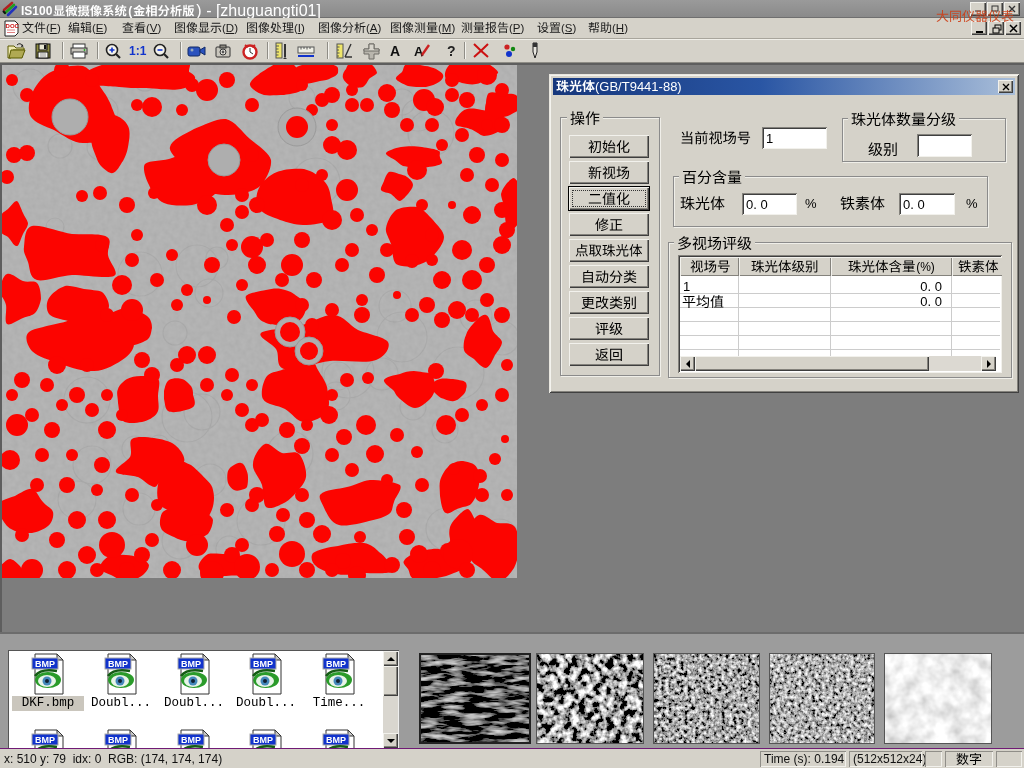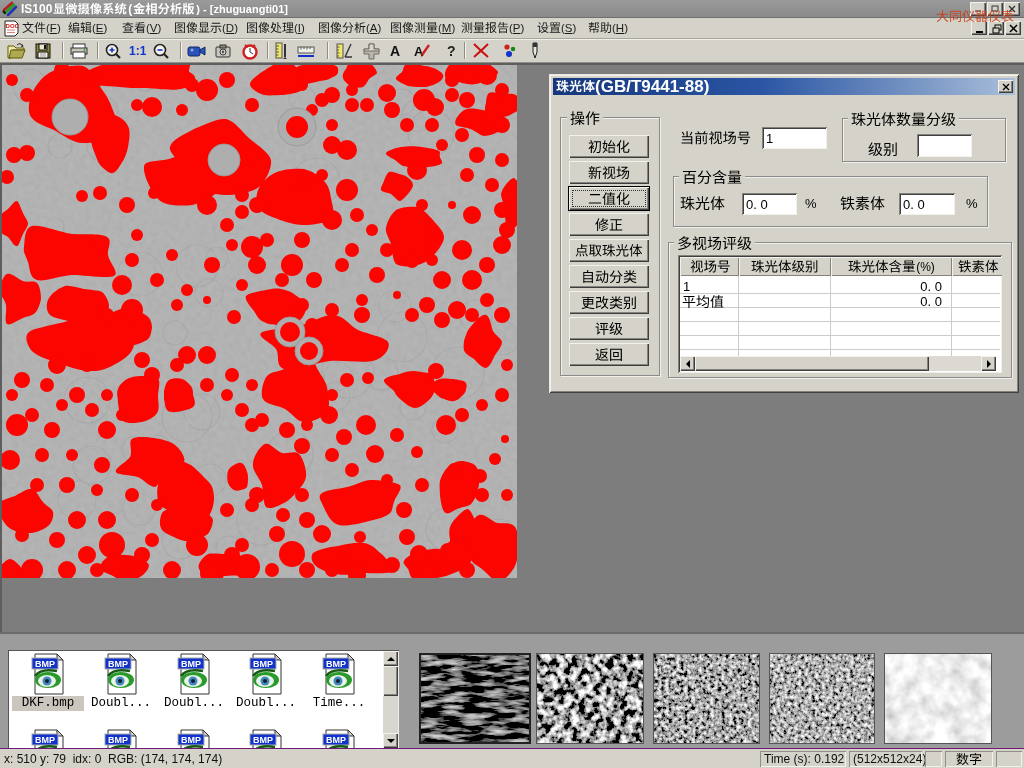--- a/index.html
+++ b/index.html
@@ -22,21 +22,21 @@
       </svg>
       <div class="abs" style="left:21px;top:2px;display:flex;align-items:center;gap:1px">
         <span style="font-weight:bold;color:#fff;font-size:12px;letter-spacing:0">IS100</span>
         <svg width="74" height="14" viewBox="0 -11.32 74 14">
           <path d="M3.4 -6.9V-6H8.8V-6.9ZM3.4 -8.8V-7.9H8.8V-8.8ZM2 -9.9H10.3V-4.9H2ZM0.4 -0.9H11.9V0.5H0.4ZM4 -4.5H5.4V-0.1H4ZM6.8 -4.5H8.2V-0.1H6.8ZM9.9 -4.3 11.1 -3.7Q10.8 -3.1 10.4 -2.5Q9.9 -1.8 9.6 -1.4L8.5 -1.9Q8.7 -2.2 9 -2.6Q9.2 -3 9.5 -3.5Q9.7 -3.9 9.9 -4.3ZM1.3 -3.7 2.4 -4.2Q2.6 -3.8 2.8 -3.4Q3.1 -3 3.3 -2.6Q3.5 -2.2 3.6 -1.9L2.4 -1.3Q2.3 -1.6 2.1 -2Q1.9 -2.5 1.7 -2.9Q1.5 -3.3 1.3 -3.7Z M18.6 0.1 18.4 -1.1 18.7 -1.6 20.5 -2.5Q20.5 -2.3 20.6 -2Q20.7 -1.7 20.8 -1.5Q19.9 -1 19.5 -0.7Q19.1 -0.4 18.9 -0.2Q18.7 -0.1 18.6 0.1ZM18.6 0.1Q18.6 -0.1 18.5 -0.3Q18.4 -0.5 18.3 -0.8Q18.2 -1 18.1 -1.1Q18.2 -1.2 18.4 -1.4Q18.5 -1.6 18.5 -2V-4H19.6V-1Q19.6 -1 19.5 -0.9Q19.3 -0.8 19.1 -0.6Q18.9 -0.4 18.8 -0.3Q18.6 -0.1 18.6 0.1ZM21.3 -8H24.2V-6.8H20.7ZM21 -10.4 22.3 -10.2Q22.2 -9.1 21.9 -7.9Q21.6 -6.8 21.3 -5.9Q20.9 -4.9 20.4 -4.2Q20.3 -4.3 20.2 -4.5Q20 -4.8 19.8 -5Q19.7 -5.2 19.5 -5.3Q19.9 -5.9 20.2 -6.7Q20.5 -7.6 20.7 -8.5Q20.9 -9.4 21 -10.4ZM21.4 -6.9Q21.6 -5.8 21.8 -4.7Q22 -3.7 22.3 -2.8Q22.7 -1.9 23.2 -1.2Q23.7 -0.5 24.4 -0.1Q24.3 0 24.1 0.2Q23.9 0.4 23.7 0.6Q23.6 0.9 23.5 1Q22.7 0.5 22.2 -0.3Q21.7 -1.1 21.4 -2.1Q21 -3.1 20.8 -4.3Q20.6 -5.4 20.4 -6.7ZM22.6 -7.3 23.8 -7.2Q23.7 -5.2 23.2 -3.6Q22.8 -2.1 22.1 -0.9Q21.3 0.3 20.1 1.1Q20 1 19.9 0.8Q19.7 0.6 19.6 0.4Q19.4 0.2 19.3 0.1Q20.4 -0.6 21.1 -1.7Q21.7 -2.7 22.1 -4.1Q22.4 -5.5 22.6 -7.3ZM17.4 -10.4H18.5V-7.1H17.4ZM16 -9.4H16.9V-7.5H19V-9.4H20V-6.3H16ZM15.8 -5.7H20V-4.4H15.8ZM16.6 -4H19.2V-2.9H16.6ZM16.3 -4H17.5V-2.6Q17.5 -2 17.4 -1.4Q17.3 -0.7 17.1 -0.1Q16.9 0.5 16.4 1Q16.3 0.9 16.1 0.7Q16 0.5 15.8 0.3Q15.6 0.1 15.5 0Q15.8 -0.4 16 -0.8Q16.2 -1.3 16.2 -1.7Q16.3 -2.2 16.3 -2.6ZM14.6 -10.5 15.9 -10Q15.4 -9.2 14.7 -8.4Q14 -7.5 13.3 -7Q13.2 -7.1 13 -7.3Q12.9 -7.5 12.8 -7.8Q12.6 -8 12.5 -8.1Q12.9 -8.4 13.3 -8.8Q13.7 -9.2 14 -9.6Q14.4 -10.1 14.6 -10.5ZM14.8 -7.9 16 -7.4Q15.7 -6.7 15.2 -5.9Q14.8 -5.1 14.2 -4.4Q13.7 -3.7 13.2 -3.2Q13.2 -3.4 13 -3.6Q12.9 -3.9 12.7 -4.2Q12.6 -4.4 12.4 -4.6Q13.1 -5.2 13.7 -6.1Q14.4 -6.9 14.8 -7.9ZM13.9 -5.2 15.3 -6.5 15.3 -6.5V1.1H13.9Z M24.9 -4.3Q25.6 -4.5 26.5 -4.8Q27.4 -5.1 28.4 -5.5L28.6 -4.4Q27.8 -4 26.9 -3.6Q26.1 -3.2 25.3 -2.8ZM25.1 -8.2H28.6V-6.9H25.1ZM26.3 -10.4H27.6V-0.5Q27.6 0 27.5 0.3Q27.4 0.6 27.1 0.8Q26.9 1 26.5 1Q26.1 1.1 25.5 1.1Q25.5 0.8 25.3 0.4Q25.2 0 25.1 -0.3Q25.4 -0.3 25.7 -0.3Q26 -0.3 26.1 -0.3Q26.2 -0.3 26.2 -0.3Q26.3 -0.3 26.3 -0.5ZM28.6 -9.9H36.3V-8.9H28.6ZM30.2 -8.3H34.3V-7.5H30.2ZM30.2 -6.9H34.3V-6.1H30.2ZM28.4 -3.9H31.3V-2.8H28.4ZM34 -9.5H35.3V-4.2H34ZM30.9 -3.9H31.1L31.4 -3.9L32.1 -3.6Q31.8 -2.5 31.3 -1.6Q30.8 -0.7 30.1 0Q29.3 0.7 28.5 1.1Q28.4 0.9 28.1 0.6Q27.9 0.3 27.7 0.1Q28.5 -0.2 29.1 -0.8Q29.8 -1.4 30.2 -2.1Q30.7 -2.9 30.9 -3.7ZM28.7 -5.4Q29.7 -5.5 31 -5.5Q32.2 -5.6 33.6 -5.6Q35 -5.7 36.4 -5.7L36.4 -4.7Q35.1 -4.7 33.7 -4.6Q32.3 -4.5 31.1 -4.5Q29.9 -4.4 28.9 -4.3ZM28.3 -1.8 29 -2.5Q29.5 -2.3 30.1 -1.9Q30.6 -1.5 31.1 -1.2Q31.6 -0.8 31.9 -0.6L31.1 0.3Q30.8 0 30.3 -0.3Q29.8 -0.7 29.3 -1.1Q28.7 -1.5 28.3 -1.8ZM29.4 -9.5H30.7V-5.3L29.4 -5.2ZM32.1 -3.9H35.5V-2.8H32.1ZM35.2 -3.9H35.4L35.6 -4L36.3 -3.7Q36 -2.5 35.4 -1.5Q34.8 -0.6 33.9 0.1Q33.1 0.7 32.1 1.1Q32 0.9 31.8 0.6Q31.6 0.3 31.4 0.1Q32.3 -0.2 33.1 -0.7Q33.8 -1.3 34.4 -2.1Q35 -2.8 35.2 -3.8ZM33.3 -3.1Q33.7 -2 34.6 -1.2Q35.4 -0.3 36.7 0Q36.5 0.2 36.2 0.5Q36 0.9 35.8 1.2Q34.5 0.6 33.6 -0.4Q32.8 -1.4 32.3 -2.9Z M42.8 -9.6H45.9V-8.5H42.8ZM42.6 -6.8V-6H46.7V-6.8ZM41.3 -7.8H48.1V-5H41.3ZM43.2 -4.3 44.2 -4.8Q44.8 -4.4 45.2 -3.8Q45.6 -3.2 45.7 -2.5Q45.9 -1.9 45.9 -1.3Q45.9 -0.7 45.8 -0.2Q45.7 0.3 45.4 0.6Q45.2 0.9 44.9 1Q44.6 1.1 44.2 1.1Q43.9 1.1 43.5 1.1Q43.4 0.8 43.4 0.5Q43.3 0.1 43.1 -0.2Q43.4 -0.1 43.6 -0.1Q43.7 -0.1 43.9 -0.1Q44.1 -0.1 44.2 -0.2Q44.3 -0.2 44.4 -0.4Q44.5 -0.5 44.6 -0.8Q44.6 -1.2 44.6 -1.6Q44.6 -2 44.4 -2.5Q44.3 -3 44 -3.5Q43.7 -3.9 43.2 -4.3ZM43.8 -3.8 44.7 -3.4Q44.3 -3 43.8 -2.6Q43.2 -2.2 42.5 -1.8Q41.9 -1.5 41.3 -1.3Q41.2 -1.5 40.9 -1.8Q40.7 -2 40.5 -2.2Q41.1 -2.4 41.7 -2.6Q42.3 -2.9 42.9 -3.2Q43.5 -3.5 43.8 -3.8ZM44.6 -2.7 45.6 -2.2Q45 -1.6 44.3 -1.1Q43.6 -0.6 42.8 -0.1Q42 0.3 41.2 0.6Q41 0.4 40.8 0Q40.5 -0.3 40.3 -0.4Q41.1 -0.7 41.9 -1Q42.7 -1.3 43.4 -1.8Q44.1 -2.2 44.6 -2.7ZM47.4 -4.7 48.4 -3.8Q47.9 -3.5 47.4 -3.3Q46.9 -3 46.4 -2.8Q45.9 -2.6 45.5 -2.4L44.8 -3.1Q45.2 -3.3 45.7 -3.6Q46.1 -3.9 46.6 -4.2Q47.1 -4.4 47.4 -4.7ZM42.7 -10.4 44.1 -10.2Q43.5 -9.2 42.8 -8.2Q42 -7.3 40.9 -6.4Q40.8 -6.6 40.7 -6.8Q40.5 -7 40.3 -7.1Q40.2 -7.3 40 -7.4Q40.7 -7.8 41.2 -8.4Q41.7 -8.9 42.1 -9.4Q42.5 -9.9 42.7 -10.4ZM45.3 -9.6H45.6L45.9 -9.6L46.7 -9Q46.4 -8.5 45.9 -7.9Q45.4 -7.3 44.9 -6.9Q44.8 -7.1 44.6 -7.3Q44.4 -7.6 44.2 -7.7Q44.4 -7.9 44.6 -8.2Q44.8 -8.5 45 -8.8Q45.2 -9.1 45.3 -9.3ZM47.1 -3.5Q47.3 -3 47.5 -2.4Q47.8 -1.9 48.2 -1.4Q48.5 -1 49 -0.7Q48.8 -0.5 48.5 -0.2Q48.2 0.1 48.1 0.4Q47.3 -0.2 46.8 -1.1Q46.3 -2.1 46 -3.3ZM44.2 -7.5H45.4V-7.3Q45.4 -7 45.3 -6.6Q45.2 -6.1 45 -5.7Q44.8 -5.2 44.3 -4.7Q43.8 -4.2 43.1 -3.8Q42.3 -3.3 41.2 -3Q41 -3.2 40.8 -3.4Q40.6 -3.7 40.4 -3.9Q41.4 -4.2 42.1 -4.5Q42.8 -4.9 43.2 -5.3Q43.7 -5.7 43.9 -6.1Q44.1 -6.5 44.2 -6.8Q44.2 -7.1 44.2 -7.4ZM39.8 -10.4 41.2 -10Q40.8 -8.9 40.3 -7.9Q39.7 -6.8 39.1 -5.9Q38.5 -5 37.9 -4.2Q37.8 -4.4 37.7 -4.7Q37.5 -5 37.4 -5.3Q37.2 -5.6 37.1 -5.8Q37.6 -6.3 38.1 -7.1Q38.6 -7.8 39 -8.7Q39.5 -9.5 39.8 -10.4ZM38.6 -7 40 -8.4 40 -8.4V1.1H38.6Z M52.2 -2.7 53.7 -2.1Q53.3 -1.7 52.9 -1.2Q52.4 -0.7 51.9 -0.3Q51.4 0.1 51 0.5Q50.8 0.3 50.6 0.1Q50.3 -0.1 50.1 -0.2Q49.9 -0.4 49.7 -0.5Q50.4 -0.9 51.1 -1.5Q51.7 -2.1 52.2 -2.7ZM56.8 -1.9 58 -2.7Q58.5 -2.4 59 -2Q59.6 -1.6 60 -1.2Q60.5 -0.8 60.8 -0.4L59.5 0.5Q59.3 0.1 58.8 -0.3Q58.3 -0.7 57.8 -1.2Q57.3 -1.6 56.8 -1.9ZM54.7 -3.6H56.2V-0.5Q56.2 0 56 0.3Q55.9 0.6 55.5 0.8Q55.1 1 54.5 1Q54 1.1 53.3 1.1Q53.3 0.7 53.1 0.3Q53 -0.1 52.8 -0.4Q53.1 -0.4 53.4 -0.4Q53.8 -0.4 54 -0.4Q54.3 -0.4 54.4 -0.4Q54.6 -0.4 54.6 -0.4Q54.7 -0.4 54.7 -0.5ZM58.9 -10.5 59.9 -9.3Q59 -9 57.8 -8.9Q56.7 -8.7 55.5 -8.6Q54.3 -8.5 53.1 -8.4Q51.8 -8.3 50.7 -8.3Q50.7 -8.6 50.6 -8.9Q50.4 -9.3 50.3 -9.6Q51.5 -9.6 52.6 -9.7Q53.8 -9.8 55 -9.9Q56.1 -10 57.1 -10.1Q58.1 -10.3 58.9 -10.5ZM50.9 -2.8Q50.8 -2.9 50.8 -3.2Q50.7 -3.4 50.6 -3.7Q50.5 -3.9 50.5 -4.1Q50.8 -4.2 51.2 -4.3Q51.6 -4.5 52.2 -4.8Q52.5 -4.9 53.1 -5.3Q53.7 -5.6 54.5 -6.1Q55.3 -6.5 56.1 -7.1Q56.9 -7.7 57.7 -8.3L58.7 -7.4Q57.1 -6.1 55.3 -5.1Q53.5 -4.1 51.8 -3.4V-3.3Q51.8 -3.3 51.7 -3.3Q51.5 -3.2 51.3 -3.2Q51.2 -3.1 51 -3Q50.9 -2.9 50.9 -2.8ZM50.9 -2.8 50.8 -3.8 51.7 -4.3 59.1 -4.8Q59.1 -4.5 59.1 -4.2Q59.1 -3.8 59.1 -3.6Q57.4 -3.5 56.1 -3.4Q54.9 -3.3 54.1 -3.2Q53.2 -3.1 52.6 -3.1Q52.1 -3 51.7 -3Q51.4 -2.9 51.2 -2.9Q51 -2.8 50.9 -2.8ZM51.4 -5.5Q51.4 -5.6 51.3 -5.8Q51.2 -6.1 51.2 -6.3Q51.1 -6.6 51 -6.7Q51.2 -6.8 51.4 -6.9Q51.7 -7 51.9 -7.2Q52.1 -7.3 52.4 -7.5Q52.7 -7.7 53 -8Q53.4 -8.3 53.7 -8.6Q54.1 -9 54.4 -9.4L55.6 -8.7Q54.9 -7.9 54 -7.2Q53.1 -6.6 52.2 -6.1V-6.1Q52.2 -6.1 52.1 -6Q52 -5.9 51.8 -5.9Q51.7 -5.8 51.5 -5.7Q51.4 -5.6 51.4 -5.5ZM51.4 -5.5 51.4 -6.4 52.1 -6.8 56.6 -7Q56.5 -6.8 56.5 -6.4Q56.4 -6.1 56.4 -5.9Q54.9 -5.8 54 -5.8Q53 -5.7 52.5 -5.7Q52 -5.6 51.8 -5.6Q51.6 -5.5 51.4 -5.5ZM57.1 -5.4 58.2 -6Q58.7 -5.6 59.1 -5.1Q59.6 -4.6 60 -4.1Q60.4 -3.6 60.6 -3.2L59.5 -2.5Q59.2 -2.9 58.9 -3.4Q58.5 -3.9 58 -4.5Q57.5 -5 57.1 -5.4Z M70.5 -6.7 71.6 -7.3Q72 -6.9 72.3 -6.4Q72.6 -5.9 72.9 -5.4Q73.2 -4.9 73.4 -4.5L72.2 -3.9Q72 -4.2 71.7 -4.7Q71.5 -5.2 71.1 -5.8Q70.8 -6.3 70.5 -6.7ZM66.4 -8.8H73.3V-7.5H66.4ZM69.9 -4.2H71.3V-0.8Q71.3 -0.5 71.4 -0.4Q71.4 -0.3 71.5 -0.3Q71.6 -0.3 71.6 -0.3Q71.7 -0.3 71.8 -0.3Q71.9 -0.3 71.9 -0.3Q72 -0.3 72.1 -0.5Q72.2 -0.6 72.2 -1Q72.2 -1.4 72.2 -2.2Q72.4 -2 72.8 -1.8Q73.2 -1.7 73.5 -1.6Q73.4 -0.6 73.3 -0.1Q73.1 0.5 72.9 0.7Q72.6 0.9 72.1 0.9Q72 0.9 71.9 0.9Q71.8 0.9 71.7 0.9Q71.5 0.9 71.4 0.9Q71.3 0.9 71.2 0.9Q70.7 0.9 70.4 0.7Q70.1 0.6 70 0.2Q69.9 -0.1 69.9 -0.8ZM67.6 -4.2H69Q69 -3.3 68.9 -2.4Q68.7 -1.6 68.5 -0.9Q68.2 -0.3 67.7 0.3Q67.2 0.8 66.3 1.2Q66.3 1 66.1 0.7Q66 0.5 65.8 0.3Q65.6 0.1 65.4 0Q66.1 -0.3 66.5 -0.7Q67 -1.1 67.2 -1.7Q67.4 -2.2 67.5 -2.8Q67.5 -3.5 67.6 -4.2ZM66.5 -4 66.5 -5.1 67.2 -5.6 71.9 -6Q71.9 -5.7 71.9 -5.3Q72 -5 72 -4.8Q70.7 -4.6 69.8 -4.5Q68.9 -4.4 68.3 -4.4Q67.7 -4.3 67.4 -4.2Q67 -4.2 66.8 -4.1Q66.6 -4.1 66.5 -4ZM68.6 -10.2 70 -10.5Q70.2 -10.2 70.4 -9.8Q70.6 -9.3 70.7 -9.1L69.2 -8.7Q69.1 -8.9 68.9 -9.4Q68.8 -9.8 68.6 -10.2ZM66.5 -4Q66.5 -4.2 66.4 -4.5Q66.3 -4.8 66.2 -5Q66.2 -5.3 66.1 -5.5Q66.3 -5.5 66.5 -5.6Q66.8 -5.7 67 -5.9Q67.1 -6 67.4 -6.3Q67.6 -6.6 67.9 -7Q68.2 -7.4 68.5 -7.7Q68.8 -8.1 68.9 -8.4H70.7Q70.4 -8 70.1 -7.5Q69.7 -7.1 69.4 -6.6Q69 -6.1 68.6 -5.7Q68.3 -5.3 68 -4.9Q68 -4.9 67.9 -4.9Q67.7 -4.8 67.5 -4.7Q67.3 -4.6 67 -4.5Q66.8 -4.4 66.7 -4.3Q66.5 -4.2 66.5 -4ZM62.3 -2.1Q62.3 -2.2 62.2 -2.5Q62.1 -2.7 62 -3Q61.9 -3.3 61.8 -3.4Q62.1 -3.5 62.3 -3.7Q62.5 -3.9 62.8 -4.2Q63 -4.4 63.3 -4.8Q63.5 -5.1 63.9 -5.7Q64.2 -6.2 64.6 -6.8Q64.9 -7.4 65.2 -8L66.5 -7.2Q65.9 -6 65 -4.9Q64.2 -3.7 63.3 -2.8V-2.8Q63.3 -2.8 63.1 -2.7Q63 -2.7 62.8 -2.5Q62.6 -2.4 62.5 -2.3Q62.3 -2.2 62.3 -2.1ZM62.3 -2.1 62.2 -3.3 62.8 -3.8 66.1 -4.4Q66.1 -4.1 66.1 -3.7Q66.1 -3.4 66.1 -3.1Q65 -2.9 64.3 -2.7Q63.6 -2.5 63.2 -2.4Q62.8 -2.3 62.6 -2.2Q62.5 -2.2 62.3 -2.1ZM62.2 -5.1Q62.2 -5.2 62.1 -5.5Q62 -5.8 61.9 -6.1Q61.8 -6.4 61.7 -6.6Q61.9 -6.6 62.1 -6.8Q62.3 -7 62.5 -7.3Q62.6 -7.4 62.7 -7.8Q62.9 -8.1 63.1 -8.5Q63.4 -9 63.6 -9.5Q63.8 -10 63.9 -10.6L65.4 -9.9Q65.2 -9.2 64.8 -8.5Q64.4 -7.7 63.9 -7.1Q63.5 -6.4 63.1 -5.9V-5.8Q63.1 -5.8 63 -5.8Q62.8 -5.7 62.7 -5.6Q62.5 -5.4 62.4 -5.3Q62.2 -5.2 62.2 -5.1ZM62.2 -5.1 62.2 -6.2 62.8 -6.6 64.9 -6.7Q64.8 -6.5 64.8 -6.1Q64.7 -5.7 64.7 -5.5Q64 -5.4 63.6 -5.4Q63.2 -5.3 62.9 -5.3Q62.6 -5.2 62.5 -5.2Q62.3 -5.1 62.2 -5.1ZM61.9 -0.8Q62.4 -1 63.1 -1.2Q63.8 -1.4 64.6 -1.7Q65.3 -2 66.1 -2.3L66.4 -1Q65.3 -0.6 64.2 -0.2Q63.2 0.3 62.3 0.6Z" fill="#fff"></path>
         </svg>
         <span style="font-weight:bold;color:#fff;font-size:12px">(</span>
         <svg width="62" height="14" viewBox="0 -11.32 62 14">
           <path d="M2.8 -6.9H9.4V-5.5H2.8ZM1.4 -4.3H10.9V-2.9H1.4ZM0.8 -0.5H11.5V0.8H0.8ZM5.3 -6.2H6.9V0.1H5.3ZM2.2 -2.5 3.4 -3Q3.6 -2.7 3.9 -2.3Q4.1 -2 4.3 -1.6Q4.5 -1.3 4.6 -1L3.3 -0.4Q3.2 -0.7 3 -1.1Q2.9 -1.4 2.6 -1.8Q2.4 -2.2 2.2 -2.5ZM8.7 -3 10.2 -2.5Q9.8 -1.9 9.4 -1.3Q9.1 -0.8 8.8 -0.4L7.6 -0.9Q7.8 -1.2 8 -1.5Q8.2 -1.9 8.4 -2.3Q8.6 -2.7 8.7 -3ZM6.7 -9.8Q7.1 -9.4 7.7 -8.9Q8.3 -8.5 9.1 -8.1Q9.8 -7.7 10.6 -7.4Q11.3 -7 12.1 -6.8Q11.9 -6.7 11.7 -6.4Q11.5 -6.2 11.4 -6Q11.2 -5.7 11.1 -5.5Q10.3 -5.8 9.5 -6.2Q8.8 -6.6 8 -7.1Q7.3 -7.5 6.6 -8.1Q6 -8.6 5.5 -9.2ZM6 -10.6 7.4 -10Q6.7 -8.9 5.7 -8Q4.8 -7.2 3.6 -6.5Q2.5 -5.9 1.2 -5.5Q1.1 -5.8 0.8 -6.2Q0.5 -6.6 0.3 -6.8Q1.4 -7.2 2.5 -7.7Q3.6 -8.2 4.5 -9Q5.4 -9.7 6 -10.6Z M18.7 -6.9H23.1V-5.5H18.7ZM18.7 -4H23.1V-2.6H18.7ZM18.7 -1.1H23.1V0.3H18.7ZM18 -9.8H23.8V0.9H22.3V-8.4H19.4V1H18ZM12.9 -7.9H17.6V-6.5H12.9ZM14.6 -10.5H16V1.1H14.6ZM14.5 -7 15.4 -6.7Q15.3 -5.9 15.1 -5.1Q14.8 -4.3 14.5 -3.6Q14.3 -2.8 13.9 -2.1Q13.6 -1.5 13.2 -1Q13.1 -1.3 12.9 -1.7Q12.7 -2.1 12.5 -2.4Q12.9 -2.8 13.2 -3.3Q13.5 -3.9 13.7 -4.5Q14 -5.1 14.2 -5.7Q14.4 -6.4 14.5 -7ZM15.9 -5.9Q16.1 -5.8 16.3 -5.5Q16.6 -5.2 16.9 -4.8Q17.2 -4.4 17.4 -4.1Q17.7 -3.8 17.8 -3.7L16.9 -2.5Q16.8 -2.8 16.6 -3.2Q16.4 -3.5 16.1 -3.9Q15.9 -4.3 15.7 -4.6Q15.4 -5 15.3 -5.2Z M27 -5.9H33.6V-4.5H27ZM33.2 -5.9H34.7Q34.7 -5.9 34.7 -5.8Q34.7 -5.7 34.7 -5.5Q34.7 -5.4 34.7 -5.3Q34.6 -3.9 34.6 -2.9Q34.5 -1.9 34.4 -1.3Q34.4 -0.6 34.3 -0.2Q34.1 0.1 34 0.3Q33.8 0.6 33.5 0.8Q33.2 0.9 32.9 0.9Q32.5 1 32 1Q31.5 1 31 1Q31 0.6 30.8 0.2Q30.7 -0.2 30.5 -0.5Q31 -0.5 31.5 -0.5Q31.9 -0.5 32.1 -0.5Q32.5 -0.5 32.6 -0.6Q32.8 -0.8 32.9 -1.3Q33 -1.9 33 -2.9Q33.1 -4 33.2 -5.7ZM28.4 -10.3 30 -9.8Q29.5 -8.8 29 -7.8Q28.4 -6.8 27.7 -6Q27 -5.1 26.3 -4.5Q26.1 -4.7 25.9 -4.9Q25.7 -5.1 25.4 -5.3Q25.2 -5.5 25 -5.7Q25.7 -6.2 26.4 -6.9Q27 -7.6 27.5 -8.5Q28 -9.4 28.4 -10.3ZM33.1 -10.3Q33.4 -9.7 33.8 -9.1Q34.1 -8.5 34.6 -7.9Q35.1 -7.3 35.6 -6.8Q36.1 -6.3 36.6 -5.9Q36.4 -5.7 36.2 -5.5Q35.9 -5.3 35.7 -5.1Q35.5 -4.8 35.4 -4.6Q34.9 -5.1 34.4 -5.7Q33.9 -6.3 33.4 -7Q32.9 -7.7 32.5 -8.4Q32 -9.1 31.7 -9.8ZM29.1 -5.5H30.6Q30.6 -4.5 30.4 -3.5Q30.2 -2.5 29.7 -1.7Q29.3 -0.8 28.4 -0.1Q27.6 0.6 26.2 1.1Q26.2 0.9 26 0.7Q25.8 0.5 25.7 0.2Q25.5 0 25.3 -0.2Q26.5 -0.6 27.3 -1.1Q28 -1.7 28.4 -2.4Q28.7 -3.1 28.9 -3.9Q29 -4.7 29.1 -5.5Z M43.5 -6.3H48.8V-4.9H43.5ZM46.9 -10.3 48.2 -9.2Q47.5 -8.9 46.6 -8.6Q45.8 -8.4 44.9 -8.2Q44.1 -8 43.2 -7.9Q43.2 -8.1 43 -8.5Q42.9 -8.9 42.8 -9.1Q43.5 -9.2 44.3 -9.4Q45 -9.6 45.7 -9.9Q46.4 -10.1 46.9 -10.3ZM45.8 -5.9H47.2V1.1H45.8ZM37.5 -7.9H42.3V-6.5H37.5ZM39.2 -10.5H40.6V1.1H39.2ZM39.1 -7 40 -6.7Q39.8 -5.9 39.6 -5.1Q39.4 -4.3 39.1 -3.6Q38.8 -2.8 38.5 -2.2Q38.2 -1.5 37.8 -1Q37.7 -1.3 37.5 -1.7Q37.3 -2.1 37.1 -2.4Q37.5 -2.8 37.8 -3.3Q38.1 -3.9 38.3 -4.5Q38.6 -5.1 38.8 -5.7Q39 -6.4 39.1 -7ZM40.4 -6.2Q40.5 -6.1 40.8 -5.8Q41 -5.4 41.3 -5.1Q41.6 -4.7 41.9 -4.3Q42.1 -4 42.2 -3.9L41.3 -2.7Q41.2 -3 41 -3.4Q40.8 -3.8 40.6 -4.2Q40.3 -4.6 40.1 -5Q39.9 -5.3 39.7 -5.6ZM42.8 -9.1H44.2V-5.4Q44.2 -4.7 44.1 -3.9Q44 -3 43.9 -2.1Q43.8 -1.2 43.5 -0.4Q43.2 0.4 42.8 1.1Q42.6 1 42.4 0.8Q42.2 0.7 41.9 0.5Q41.7 0.4 41.5 0.3Q42 -0.3 42.2 -1Q42.4 -1.7 42.6 -2.5Q42.7 -3.3 42.7 -4Q42.8 -4.8 42.8 -5.4Z M50.9 -7.2H54.7V-5.9H50.9ZM55.8 -7.1H59.9V-5.7H55.8ZM52.5 -10.5H53.8V-6.4H52.5ZM50.9 -4.5H54.1V1.1H52.7V-3.2H50.9ZM50.3 -10.1H51.7V-5.4Q51.7 -4.6 51.6 -3.7Q51.6 -2.8 51.5 -1.9Q51.4 -1.1 51.1 -0.3Q50.9 0.5 50.5 1.2Q50.4 1 50.2 0.8Q50 0.7 49.8 0.5Q49.6 0.3 49.5 0.2Q49.8 -0.3 49.9 -1Q50.1 -1.7 50.2 -2.5Q50.2 -3.2 50.3 -4Q50.3 -4.7 50.3 -5.4ZM59.5 -7.1H59.7L60 -7.1L60.9 -6.9Q60.6 -4.8 60.1 -3.3Q59.5 -1.7 58.6 -0.6Q57.7 0.5 56.5 1.2Q56.4 1 56.3 0.7Q56.1 0.5 56 0.3Q55.8 0.1 55.6 -0.1Q56.7 -0.6 57.5 -1.5Q58.3 -2.5 58.8 -3.8Q59.3 -5.2 59.5 -6.8ZM57.4 -6.2Q57.7 -4.8 58.2 -3.6Q58.7 -2.4 59.4 -1.5Q60.2 -0.6 61.2 0Q61 0.1 60.8 0.3Q60.6 0.5 60.5 0.7Q60.3 1 60.2 1.2Q59.1 0.5 58.4 -0.6Q57.6 -1.7 57.1 -3Q56.6 -4.4 56.3 -5.9ZM60.2 -10.4 61.1 -9.1Q60.2 -8.9 59.3 -8.8Q58.3 -8.7 57.3 -8.6Q56.4 -8.5 55.4 -8.5Q55.4 -8.7 55.3 -9.1Q55.2 -9.5 55.1 -9.7Q56 -9.8 56.9 -9.9Q57.8 -10 58.7 -10.1Q59.5 -10.2 60.2 -10.4ZM55.1 -9.7H56.5V-5.6Q56.5 -4.8 56.4 -3.9Q56.4 -3 56.3 -2.1Q56.1 -1.1 55.9 -0.3Q55.6 0.5 55.2 1.2Q55.1 1.1 54.9 0.9Q54.7 0.8 54.5 0.6Q54.2 0.5 54.1 0.4Q54.4 -0.2 54.6 -1Q54.8 -1.7 54.9 -2.5Q55 -3.3 55 -4.1Q55.1 -4.9 55.1 -5.6Z" fill="#fff"></path>
         </svg>
-        <span style="font-weight:bold;color:#fff;font-size:11px">)&nbsp;-&nbsp;[zhuguangti01]</span>
+        <span style="font-weight:normal;color:#fff;font-size:16px">)&nbsp;-&nbsp;[zhuguangti01]</span>
       </div>
       <div class="btn abs" style="left:970px;top:2px;width:16px;height:14px">
         <svg width="12" height="12" viewBox="0 0 12 12">
           <path d="M3 8h6" stroke="#333"></path>
         </svg>
       </div>
       <div class="btn abs" style="left:987px;top:2px;width:16px;height:14px">
         <svg width="12" height="12" viewBox="0 0 12 12">
           <rect x="3" y="3" width="6" height="5" fill="none" stroke="#333"></rect>
         </svg>
@@ -517,21 +517,21 @@
         <circle cx="288" cy="267" r="10"></circle>
         <circle cx="307" cy="286" r="9"></circle>
       </g>
     </svg>
     <div class="abs" style="left:549px;top:74px;width:470px;height:319px;background:#d5d2c9;box-shadow:inset 1px 1px 0 #e8e6df,inset -1px -1px 0 #404040,inset 2px 2px 0 #f4f3ee,inset -2px -2px 0 #84827c">
       <div class="abs" style="left:4px;top:4px;width:462px;height:17px;background:linear-gradient(90deg,#16377c,#2a56a4 45%,#a9bed9);display:flex;align-items:center">
         <div style="display:flex;align-items:center;margin-left:3px">
           <svg width="39" height="15" viewBox="0 -11.96 39 15">
             <path d="M5 -5.6H12.6V-4.2H5ZM6.5 -8.8H12V-7.4H6.5ZM8.1 -11H9.6V1.2H8.1ZM7.8 -4.8 9 -4.4Q8.6 -3.4 8 -2.4Q7.4 -1.5 6.7 -0.7Q6 0.1 5.2 0.6Q5.1 0.4 4.9 0.2Q4.7 0 4.6 -0.2Q4.4 -0.4 4.2 -0.6Q4.9 -1 5.6 -1.7Q6.3 -2.3 6.9 -3.1Q7.4 -3.9 7.8 -4.8ZM9.8 -4.8Q10.2 -4 10.6 -3.3Q11.1 -2.5 11.7 -1.8Q12.3 -1.2 12.9 -0.7Q12.7 -0.5 12.3 -0.2Q12 0.2 11.8 0.5Q11.2 -0.1 10.6 -0.9Q10.1 -1.7 9.6 -2.6Q9.1 -3.5 8.8 -4.5ZM6 -10.4 7.4 -10.2Q7.2 -8.9 6.9 -7.8Q6.5 -6.6 6 -5.8Q5.9 -5.9 5.6 -6.1Q5.4 -6.2 5.2 -6.4Q5 -6.5 4.8 -6.6Q5.3 -7.3 5.6 -8.3Q5.9 -9.3 6 -10.4ZM0.5 -10.3H5V-8.9H0.5ZM0.6 -6.6H4.8V-5.1H0.6ZM0.4 -1.6Q1.3 -1.8 2.5 -2.1Q3.7 -2.4 4.8 -2.7L5 -1.3Q3.9 -1 2.8 -0.7Q1.7 -0.4 0.7 -0.1ZM2 -9.7H3.5V-1.7L2 -1.5Z M20.3 -5.1H21.9V-0.9Q21.9 -0.5 22 -0.4Q22.1 -0.3 22.4 -0.3Q22.5 -0.3 22.6 -0.3Q22.8 -0.3 23 -0.3Q23.2 -0.3 23.4 -0.3Q23.5 -0.3 23.6 -0.3Q23.8 -0.3 23.9 -0.5Q24 -0.6 24.1 -1.1Q24.1 -1.5 24.2 -2.4Q24.3 -2.3 24.6 -2.2Q24.9 -2 25.1 -1.9Q25.4 -1.8 25.6 -1.8Q25.5 -0.6 25.3 0Q25.1 0.6 24.8 0.9Q24.4 1.1 23.7 1.1Q23.6 1.1 23.4 1.1Q23.2 1.1 23 1.1Q22.7 1.1 22.5 1.1Q22.3 1.1 22.2 1.1Q21.5 1.1 21.1 0.9Q20.7 0.7 20.5 0.3Q20.3 -0.1 20.3 -0.9ZM16.8 -5H18.5Q18.4 -4 18.2 -3Q18.1 -2.1 17.6 -1.3Q17.2 -0.5 16.4 0.1Q15.6 0.7 14.3 1.2Q14.2 1 14 0.7Q13.9 0.5 13.7 0.2Q13.5 0 13.3 -0.2Q14.5 -0.5 15.1 -1Q15.8 -1.5 16.2 -2.1Q16.5 -2.7 16.6 -3.5Q16.8 -4.2 16.8 -5ZM14.6 -10 16 -10.5Q16.3 -10 16.6 -9.4Q16.9 -8.9 17.1 -8.3Q17.3 -7.8 17.4 -7.3L15.9 -6.7Q15.8 -7.2 15.6 -7.7Q15.4 -8.3 15.1 -8.9Q14.9 -9.5 14.6 -10ZM23 -10.6 24.6 -10Q24.4 -9.4 24.1 -8.9Q23.7 -8.3 23.4 -7.7Q23.1 -7.2 22.9 -6.8L21.5 -7.3Q21.8 -7.8 22 -8.3Q22.3 -8.9 22.6 -9.5Q22.8 -10.1 23 -10.6ZM13.6 -6.3H25.4V-4.8H13.6ZM18.7 -11H20.2V-5.7H18.7Z M28.9 -11 30.3 -10.5Q30 -9.4 29.4 -8.3Q28.9 -7.2 28.3 -6.2Q27.7 -5.2 27 -4.5Q27 -4.7 26.8 -5Q26.6 -5.3 26.5 -5.6Q26.3 -5.9 26.2 -6.1Q26.7 -6.7 27.2 -7.5Q27.7 -8.3 28.2 -9.2Q28.6 -10.1 28.9 -11ZM27.8 -7.4 29.3 -8.9 29.3 -8.9V1.1H27.8ZM33.4 -11H34.9V1.1H33.4ZM30.1 -8.7H38.5V-7.2H30.1ZM31.6 -2.4H36.6V-1H31.6ZM35.4 -7.9Q35.8 -6.8 36.3 -5.7Q36.8 -4.6 37.5 -3.6Q38.1 -2.7 38.8 -2Q38.6 -1.8 38.2 -1.5Q37.9 -1.1 37.7 -0.8Q37 -1.6 36.3 -2.7Q35.7 -3.8 35.2 -5Q34.7 -6.3 34.3 -7.6ZM32.9 -8 34 -7.7Q33.6 -6.4 33.1 -5.1Q32.6 -3.8 31.9 -2.7Q31.3 -1.5 30.5 -0.8Q30.4 -0.9 30.2 -1.2Q30 -1.4 29.8 -1.6Q29.5 -1.8 29.4 -1.9Q30.1 -2.6 30.8 -3.6Q31.5 -4.6 32 -5.7Q32.5 -6.9 32.9 -8Z" fill="#fff"></path>
           </svg>
-          <span style="color:#fff;font-weight:bold;font-size:17px;letter-spacing:0">(GB/T9441-88)</span>
+          <span style="color:#fff;font-weight:normal;font-size:13px;letter-spacing:0">(GB/T9441-88)</span>
         </div>
         <div class="btn abs" style="left:445px;top:2px;width:15px;height:13px">
           <svg width="10" height="10" viewBox="0 0 10 10">
             <path d="M2 2l6 6M8 2l-6 6" stroke="#000" stroke-width="1.4"></path>
           </svg>
         </div>
       </div>
       <div class="grp abs" style="left:11px;top:43px;width:100px;height:259px"></div>
       <div class="glab" style="left:18px;top:36px">
         <svg width="30" height="17" viewBox="0 -13.80 30 17">
@@ -838,21 +838,21 @@
         <filter id="t5" x="0" y="0" width="1" height="1">
           <feTurbulence type="fractalNoise" baseFrequency="0.06 0.06" numOctaves="3" seed="55"></feTurbulence>
           <feColorMatrix type="matrix" values="0.8 0 0 0 0.46 0.8 0 0 0 0.46 0.8 0 0 0 0.46 0 0 0 0 1"></feColorMatrix>
         </filter>
         <rect width="108" height="91" fill="#888"></rect>
         <rect width="108" height="91" filter="url(#t5)"></rect>
       </svg>
     </div>
     <div class="abs" style="left:0;top:748px;width:1024px;height:20px;background:#d5d2c9;border-top:1px solid #701a75">
       <div class="abs" style="left:4px;top:3px;font-size:12px;color:#111">x: 510 y: 79&nbsp; idx: 0&nbsp; RGB: (174, 174, 174)</div>
-      <div class="cell abs" style="left:760px;top:2px;width:86px;height:16px">Time (s): 0.192</div>
+      <div class="cell abs" style="left:760px;top:2px;width:86px;height:16px">Time (s): 0.194</div>
       <div class="cell abs" style="left:849px;top:2px;width:73px;height:16px">(512x512x24)</div>
       <div class="cell abs" style="left:925px;top:2px;width:17px;height:16px"></div>
       <div class="cell abs" style="left:945px;top:2px;width:48px;height:16px;justify-content:center;padding-left:0">
         <svg width="26" height="15" viewBox="0 -11.96 26 15">
           <path d="M0.9 -4.2H5.9V-3.4H0.9ZM0.6 -8.5H6.9V-7.7H0.6ZM5.8 -10.7 6.6 -10.3Q6.3 -9.9 6 -9.4Q5.7 -9 5.4 -8.6L4.8 -8.9Q4.9 -9.2 5.1 -9.5Q5.3 -9.8 5.5 -10.1Q5.6 -10.4 5.8 -10.7ZM3.3 -10.9H4.2V-5.2H3.3ZM1.1 -10.3 1.9 -10.6Q2.1 -10.2 2.4 -9.7Q2.6 -9.3 2.7 -8.9L2 -8.6Q1.9 -8.9 1.6 -9.4Q1.4 -9.9 1.1 -10.3ZM3.4 -8.2 4 -7.8Q3.7 -7.2 3.2 -6.7Q2.7 -6.1 2.2 -5.7Q1.6 -5.2 1 -4.9Q1 -5.1 0.8 -5.3Q0.7 -5.5 0.5 -5.7Q1.1 -5.9 1.6 -6.3Q2.1 -6.7 2.6 -7.2Q3.1 -7.7 3.4 -8.2ZM4.1 -7.9Q4.3 -7.8 4.6 -7.6Q5 -7.4 5.4 -7.1Q5.8 -6.9 6.1 -6.7Q6.4 -6.5 6.5 -6.4L6 -5.7Q5.8 -5.8 5.5 -6.1Q5.2 -6.3 4.9 -6.6Q4.5 -6.9 4.2 -7.1Q3.8 -7.3 3.6 -7.5ZM8 -8.4H12.3V-7.5H8ZM8.2 -10.8 9.1 -10.7Q8.9 -9.4 8.6 -8.3Q8.3 -7.1 7.9 -6.1Q7.5 -5.1 7 -4.4Q6.9 -4.5 6.8 -4.6Q6.7 -4.7 6.5 -4.8Q6.4 -4.9 6.3 -5Q6.8 -5.7 7.1 -6.6Q7.5 -7.5 7.8 -8.6Q8 -9.7 8.2 -10.8ZM10.6 -7.9 11.5 -7.8Q11.2 -5.6 10.6 -3.9Q10 -2.2 9 -1Q8 0.2 6.4 1.1Q6.4 1 6.3 0.8Q6.2 0.7 6.1 0.5Q6 0.4 5.9 0.3Q7.4 -0.4 8.3 -1.6Q9.3 -2.7 9.8 -4.3Q10.3 -5.8 10.6 -7.9ZM8.4 -7.6Q8.7 -5.8 9.2 -4.3Q9.8 -2.8 10.6 -1.6Q11.5 -0.5 12.6 0.2Q12.5 0.3 12.3 0.5Q12.1 0.7 12 0.9Q10.8 0.2 9.9 -1.1Q9 -2.3 8.5 -3.9Q7.9 -5.5 7.6 -7.4ZM1.4 -2 2 -2.6Q2.7 -2.3 3.5 -2Q4.2 -1.6 4.9 -1.2Q5.5 -0.9 6 -0.6L5.4 0.1Q4.9 -0.2 4.3 -0.6Q3.6 -1 2.9 -1.4Q2.1 -1.7 1.4 -2ZM5.6 -4.2H5.7L5.9 -4.2L6.4 -4Q6 -2.6 5.2 -1.6Q4.4 -0.6 3.3 0Q2.2 0.6 1 0.9Q0.9 0.8 0.8 0.5Q0.7 0.3 0.5 0.2Q1.7 -0.1 2.7 -0.6Q3.7 -1.2 4.5 -2Q5.2 -2.9 5.6 -4.1ZM1.4 -2Q1.7 -2.4 2 -2.9Q2.3 -3.4 2.6 -4Q2.8 -4.5 3 -5L3.9 -4.9Q3.7 -4.3 3.4 -3.8Q3.1 -3.2 2.9 -2.7Q2.6 -2.2 2.3 -1.8Z M16 -7.2H22.3V-6.2H16ZM13.9 -3.9H25.1V-3H13.9ZM19 -4.7H20V-0.2Q20 0.3 19.9 0.5Q19.7 0.7 19.4 0.9Q19.1 1 18.5 1Q18 1 17.2 1Q17.1 0.9 17.1 0.7Q17 0.5 16.9 0.4Q16.8 0.2 16.7 0.1Q17.2 0.1 17.6 0.1Q18 0.1 18.3 0.1Q18.6 0.1 18.7 0.1Q18.9 0.1 18.9 0Q19 0 19 -0.2ZM22 -7.2H22.2L22.5 -7.2L23.1 -6.7Q22.7 -6.2 22.1 -5.8Q21.5 -5.3 20.8 -4.9Q20.2 -4.4 19.5 -4.1Q19.4 -4.3 19.3 -4.4Q19.1 -4.6 19 -4.7Q19.5 -5 20.1 -5.4Q20.7 -5.7 21.2 -6.2Q21.7 -6.6 22 -7ZM14 -9.6H25V-6.9H24V-8.6H15V-6.9H14ZM18.5 -10.7 19.5 -11Q19.7 -10.7 20 -10.2Q20.3 -9.8 20.4 -9.4L19.4 -9.1Q19.3 -9.4 19 -9.9Q18.8 -10.3 18.5 -10.7Z" fill="#000"></path>
         </svg>
       </div>
       <div class="cell abs" style="left:996px;top:2px;width:26px;height:16px"></div>
     </div>
     <div class="abs" style="left:936px;top:9px;z-index:50"><svg width="78" height="15" viewBox="0 -11.96 78 15">

